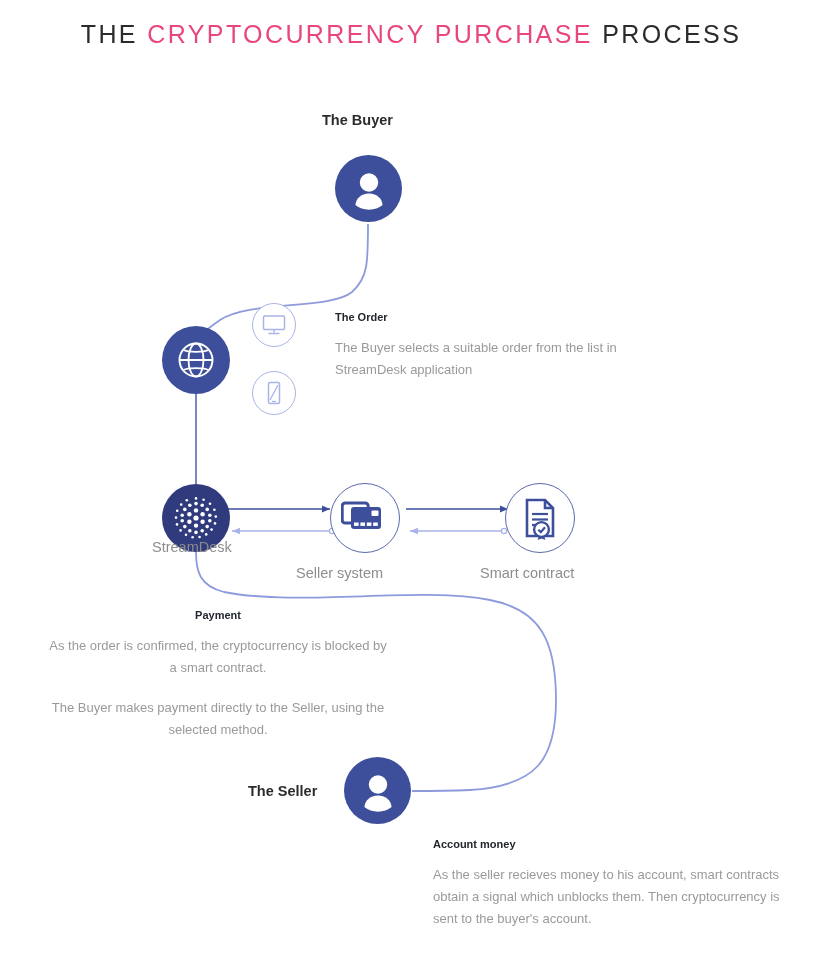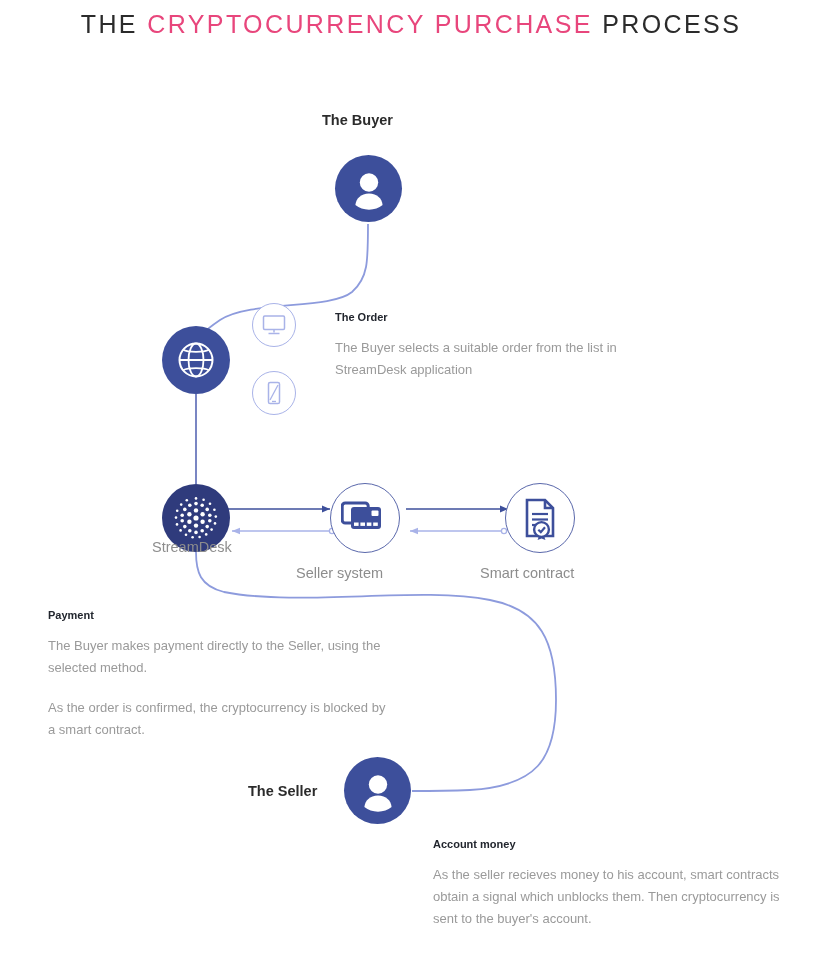--- a/index.html
+++ b/index.html
@@ -9,21 +9,21 @@
     height: 966px;
     background: #ffffff;
     font-family: "Liberation Sans", sans-serif;
     overflow: hidden;
     position: relative;
   }
 
   
   .title {
     position: absolute;
-    left: 0; top: 10px;
+    left: 0; top: 20px;
     width: 822px;
     text-align: center;
     font-size: 25px;
     letter-spacing: 2.4px;
     color: #2b2b2b;
     font-weight: 400;
     white-space: nowrap;
   }
   .title .pink { color: #e8467c; }
 
@@ -219,24 +219,24 @@
     <line x1="13" y1="18" x2="29" y2="18" stroke="#3d4f9b" stroke-width="2.2"></line>
     <line x1="13" y1="23.5" x2="29" y2="23.5" stroke="#3d4f9b" stroke-width="2.2"></line>
     <line x1="13" y1="29" x2="22" y2="29" stroke="#3d4f9b" stroke-width="2.2"></line>
     <path d="M21 38 L18.5 44 L22.5 42.4 L26.5 44 L24 38 Z" fill="#3d4f9b"></path>
     <circle cx="22.5" cy="33.5" r="7.4" fill="#ffffff" stroke="#3d4f9b" stroke-width="2.4"></circle>
     <path d="M19.3 33.7 L21.8 36.1 L26 31.2" fill="none" stroke="#3d4f9b" stroke-width="2.2"></path>
   </svg>
 </div>
 <div class="node-caption" style="left:480px; top:565px;">Smart contract</div>
 
-<div class="block" style="left:48px; top:609px; width:340px;">
+<div class="block" style="left:48px; top:609px; width:340px;text-align:center;">
   <p class="block-title">Payment</p>
+  <p class="block-p">As the order is confirmed, the cryptocurrency is blocked by a smart contract.</p>
   <p class="block-p">The Buyer makes payment directly to the Seller, using the selected method.</p>
-  <p class="block-p">As the order is confirmed, the cryptocurrency is blocked by a smart contract.</p>
 </div>
 
 <div class="actor-label" style="left:248px; top:783px;">The Seller</div>
 <div class="node filled-indigo" style="left:344px; top:757px; width:67px; height:67px;">
   <svg width="48" height="48" viewBox="0 0 48 48">
     <circle cx="24" cy="17.5" r="9.2" fill="#ffffff"></circle>
     <path d="M24 28.5c-8.2 0-13 5.2-13.6 11.6 3.7 2.9 8.4 4.6 13.6 4.6s9.9-1.7 13.6-4.6C37 33.7 32.2 28.5 24 28.5z" fill="#ffffff"></path>
   </svg>
 </div>
 

